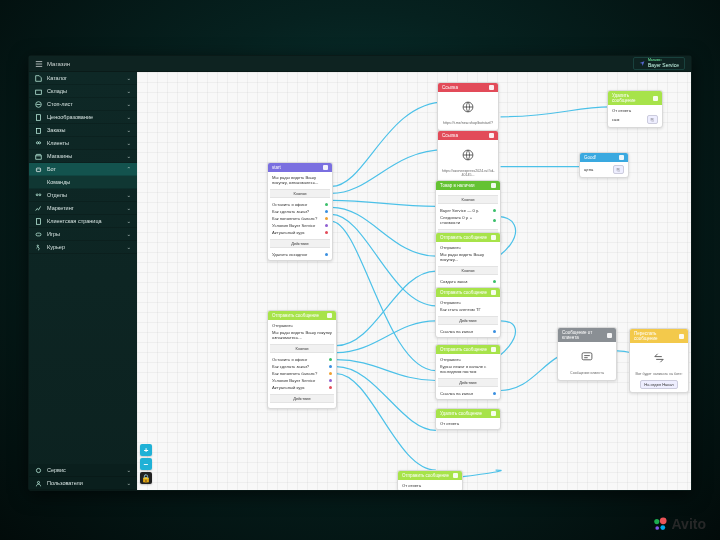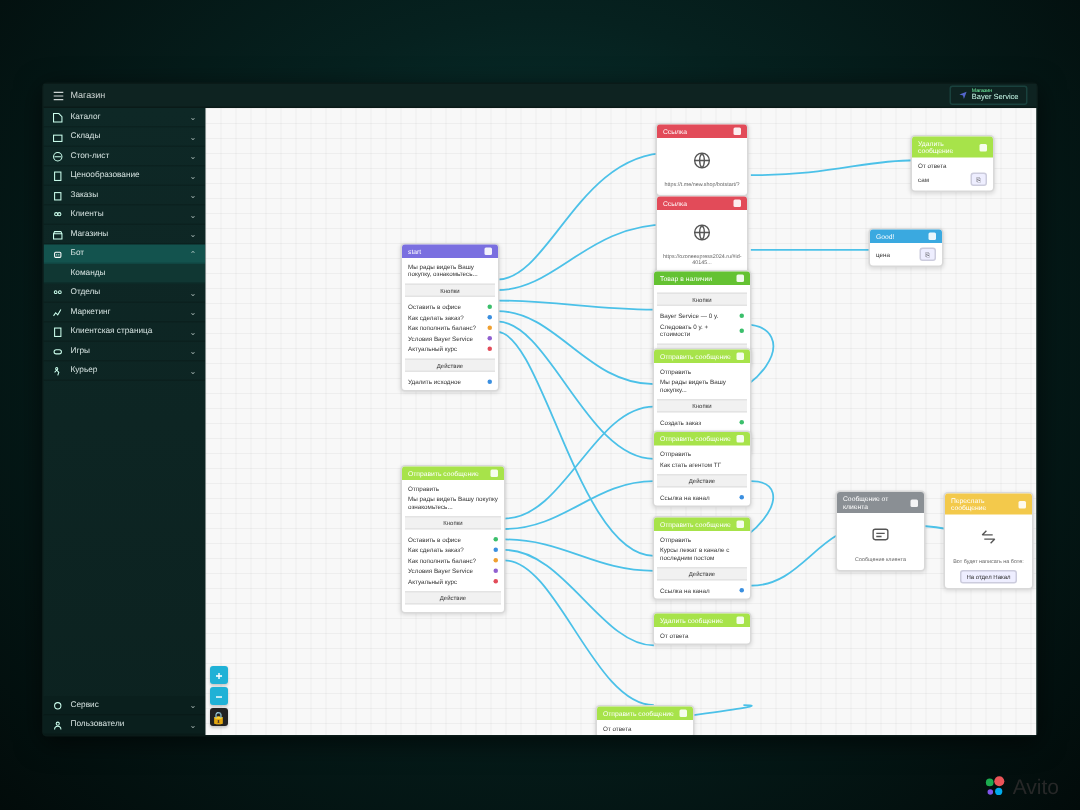--- a/index.html
+++ b/index.html
@@ -122,21 +122,21 @@
   .c-red { background:#e24b59; }
   .c-green { background:#64c232; }
   .c-lime { background:#a7e34a; color:#3a5a0f;}
   .c-blue { background:#3aa9e0; }
   .c-gray { background:#8a8f94; }
   .c-yellow { background:#f3c94b; color:#6b5200;}
   .dot.g{background:#3bbf6b;} .dot.b{background:#3a8fe0;} .dot.o{background:#f0a030;} .dot.r{background:#e24b59;} .dot.p{background:#9060d0;}
   .watermark {
     position:absolute; right:14px; bottom:8px;
     display:flex; align-items:center; gap:4px;
-    color:#2a2a2a; font-weight:normal; font-size:14px;
+    color:#2a2a2a; font-weight:bold; font-size:14px;
     opacity:.92;
   }
   .watermark svg { width:16px; height:16px; }
 </style>
 </head>
 <body>
 
 <div class="app-window">
   <div class="topbar">
     <span class="hamburger">

